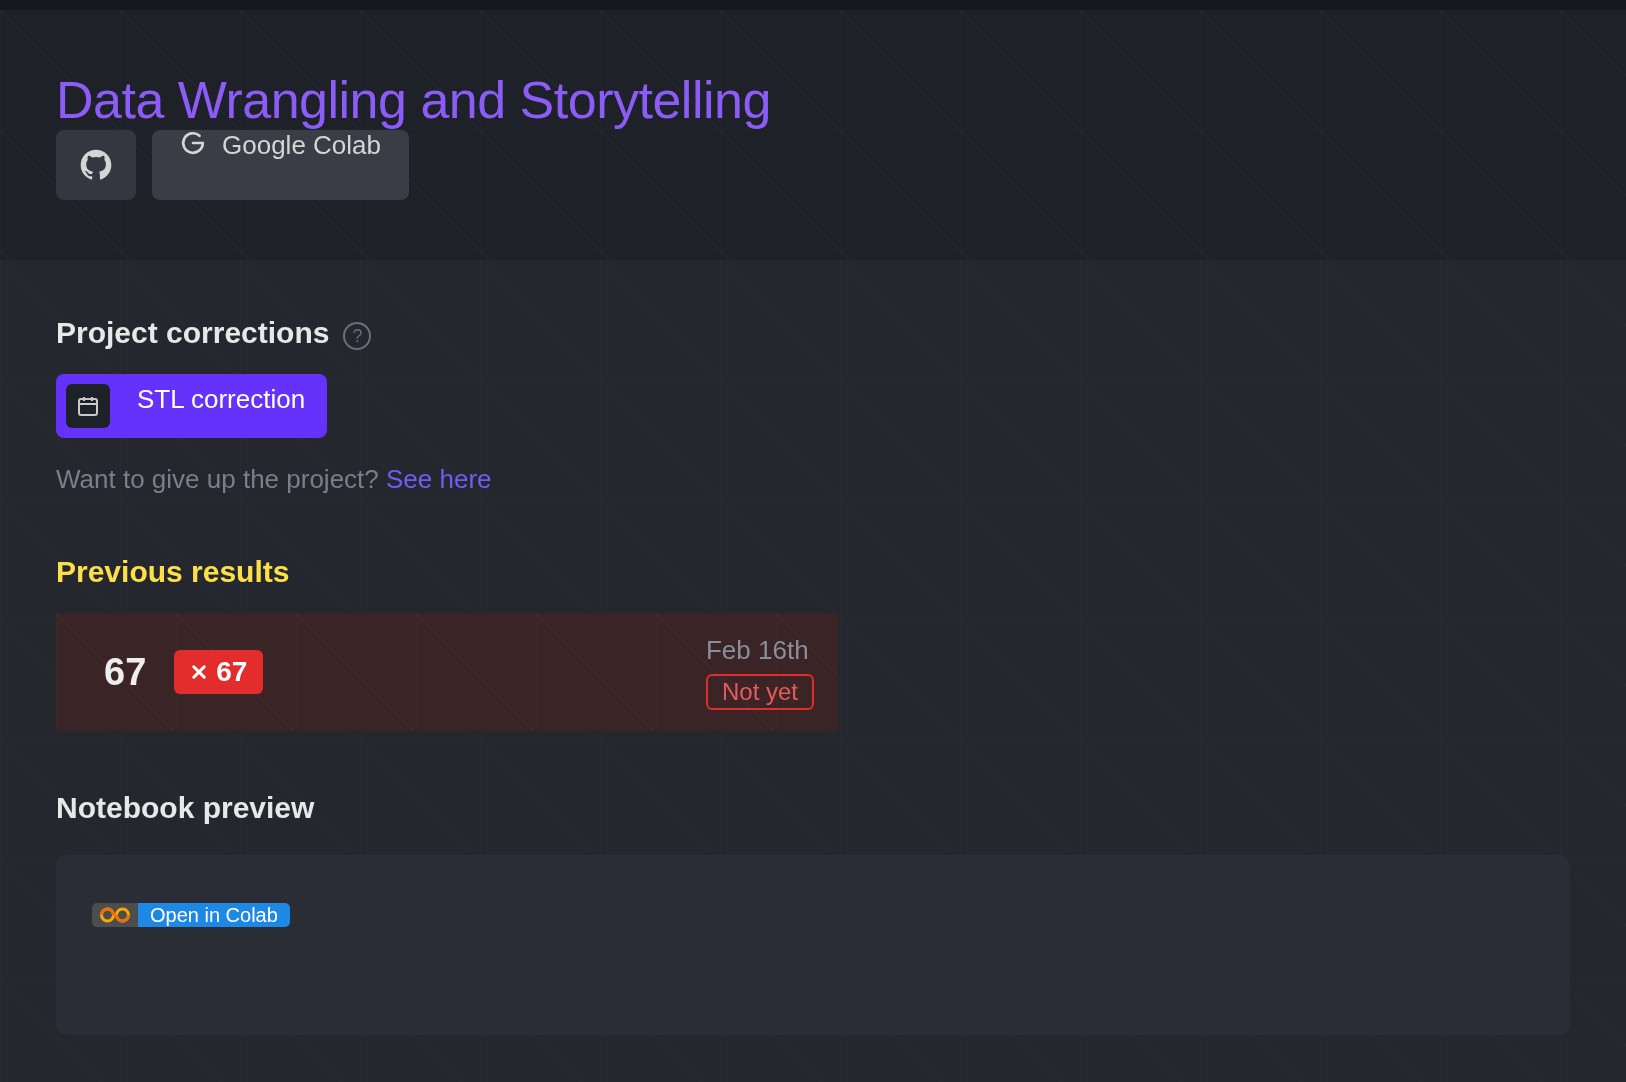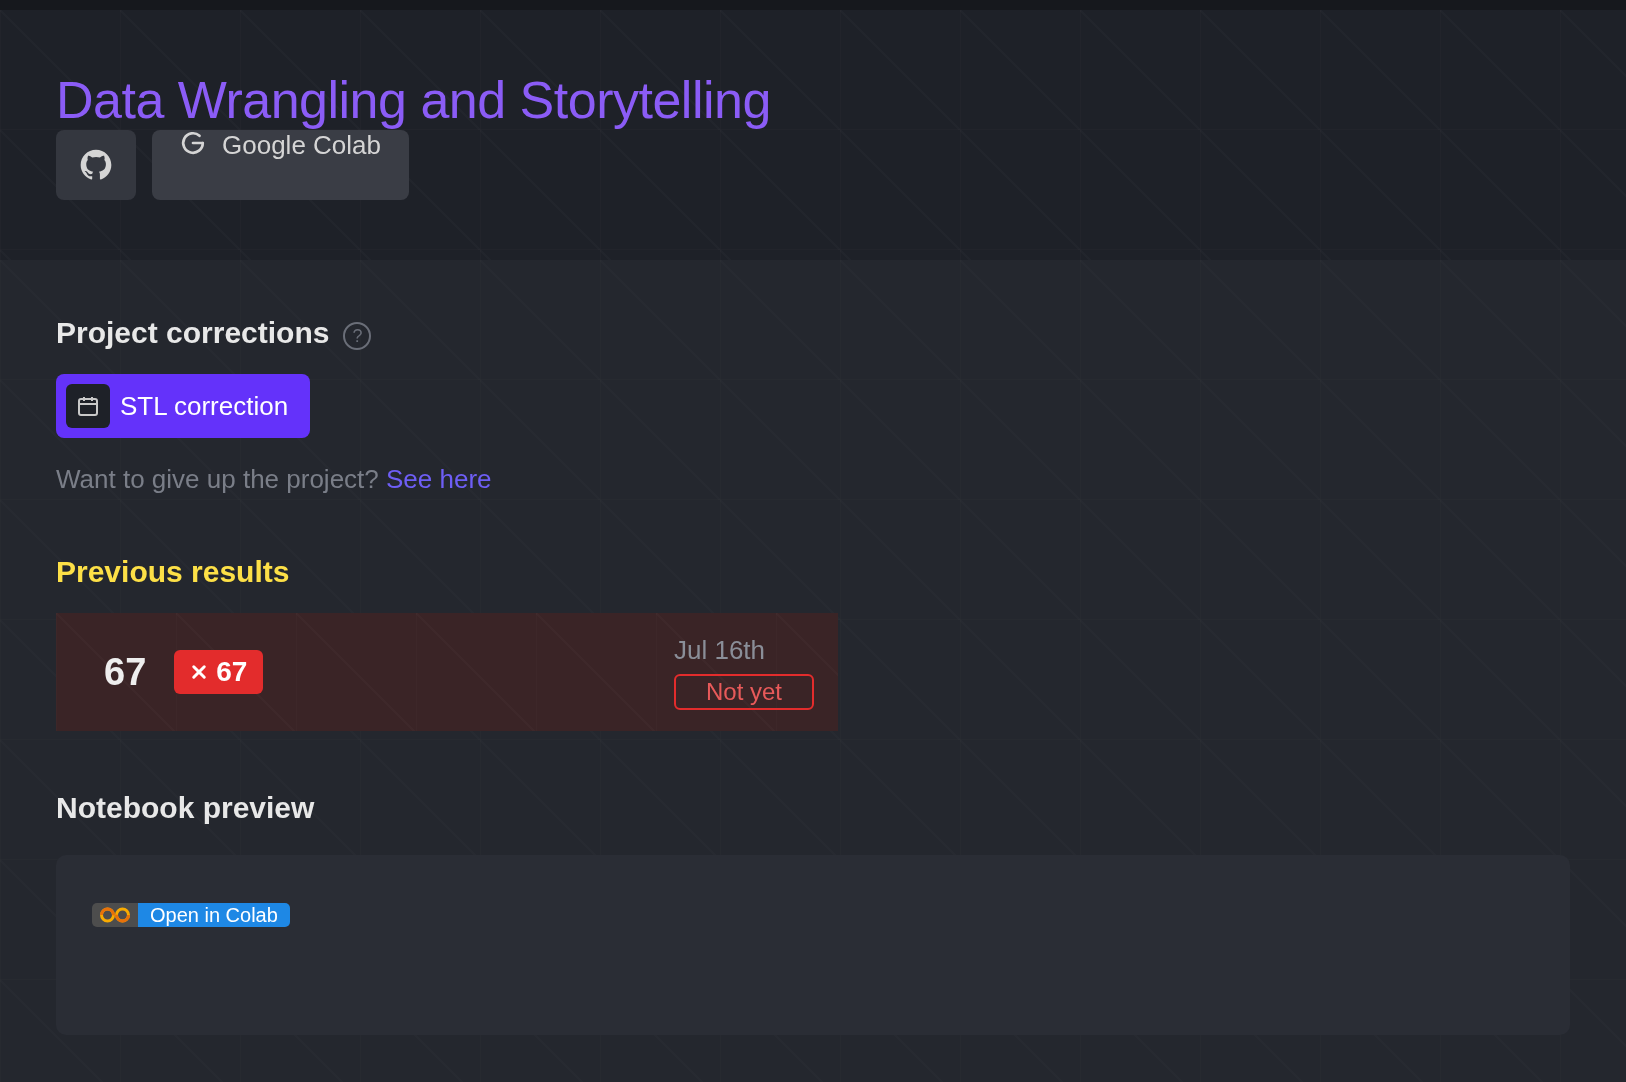--- a/index.html
+++ b/index.html
@@ -104,22 +104,21 @@
     justify-content: center;
     font-size: 18px;
     color: #6a6e78;
     cursor: pointer;
   }
   .stl-correction {
     background: #6432fa;
     border-radius: 8px;
     padding: 10px 22px 10px 10px;
     display: inline-flex;
-    align-items: center;
-    gap: 10px;
+    gap: 27px;
     cursor: pointer;
     margin-bottom: 26px;
   }
   .calendar-icon-box {
     background: #1e2128;
     border-radius: 6px;
     width: 44px;
     height: 44px;
     display: flex;
     align-items: center;
@@ -190,21 +189,21 @@
   }
   .result-date {
     font-size: 26px;
     color: #8a8e98;
     margin-bottom: 8px;
   }
   .not-yet {
     border: 2px solid #e32c2c;
     color: #e85a5a;
     border-radius: 6px;
-    padding: 2px 30px;
+    padding: 2px 14px;
     font-size: 24px;
     display: inline-block;
   }
   .notebook-title {
     font-size: 30px;
     font-weight: 600;
     color: #e8e8e8;
     margin-bottom: 30px;
   }
   .notebook-preview {
@@ -297,21 +296,21 @@
       <div class="score-badge">
         <span>
           <svg width="18" height="18" viewBox="0 0 24 24" stroke="#fff" stroke-width="4" stroke-linecap="round">
               <line x1="5" y1="5" x2="19" y2="19"></line>
               <line x1="19" y1="5" x2="5" y2="19"></line>
             </svg>
         </span>
         <span>67</span>
       </div>
       <div class="result-right">
-        <div class="result-date">Jul 16th</div>
+        <div class="result-date">Feb 16th</div>
         <div class="not-yet">Not yet</div>
       </div>
     </div>
   </div>
 
   <div class="section">
     <div class="notebook-title">Notebook preview</div>
     <div class="notebook-preview">
       <a class="colab-badge">
         <span class="colab-badge-left">

